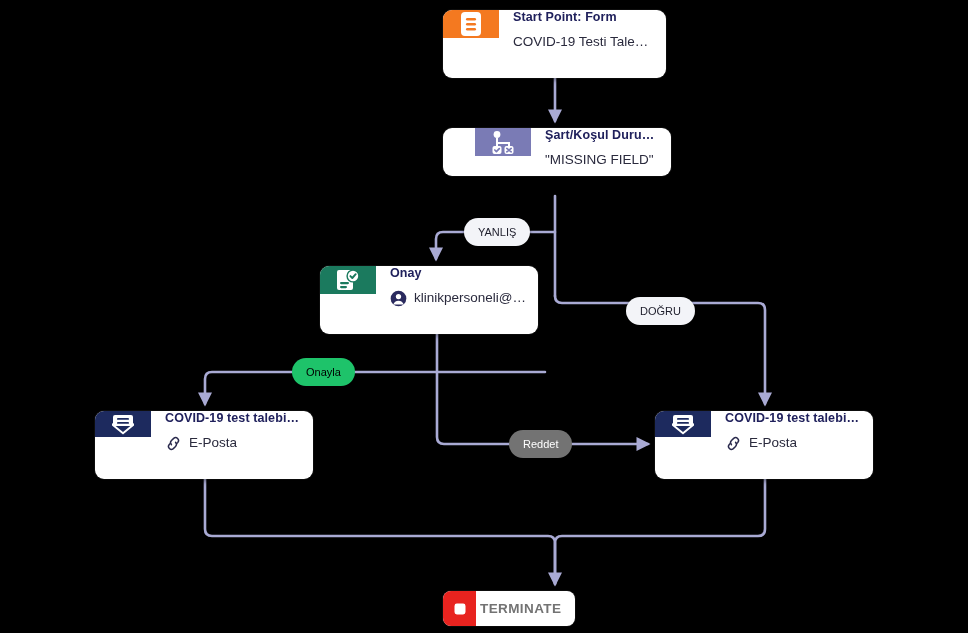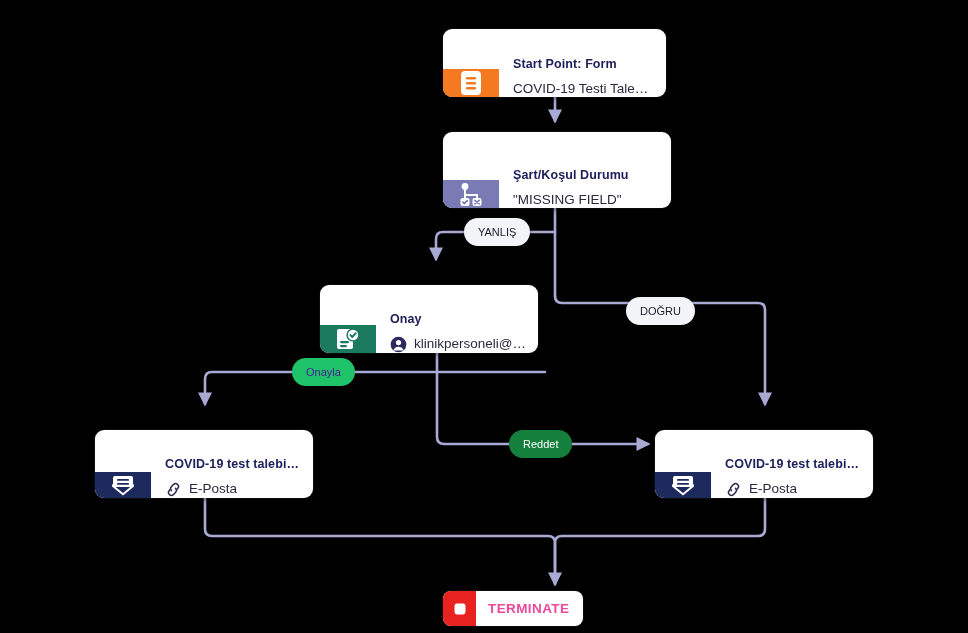--- a/index.html
+++ b/index.html
@@ -21,27 +21,26 @@
     top: 0;
     width: 968px;
     height: 633px;
     pointer-events: none;
   }
 
   
   .node {
     position: absolute;
     display: flex;
-    align-items: flex-end;
+    align-items: flex-start;
     background: #ffffff;
     border-radius: 9px;
     box-shadow: 0 2px 5px rgba(0,0,0,0.45), 0 0 0 1px rgba(255,255,255,0.06);
     overflow: hidden;
     box-sizing: border-box;
-    margin-top: 19px;
   }
   .node-icon {
     width: 56px;
     flex: 0 0 56px;
     display: flex;
     align-items: center;
     justify-content: center;
   }
   .node-body {
     flex: 1 1 auto;
@@ -71,21 +70,21 @@
     line-height: 1.2;
   }
   .node-sub.with-icon {
     display: flex;
     align-items: center;
     gap: 7px;
   }
 
   
   #node-start   { left: 443px; top: 10px;  width: 223px; height: 68px; }
-  #node-cond    { left: 443px; top: 113px; width: 228px; height: 76px; }
+  #node-cond    { left: 443px; top: 128px; width: 228px; height: 48px; padding-left: 32px; }
   #node-approve { left: 320px; top: 266px; width: 218px; height: 68px; }
   #node-mail-ok { left: 95px;  top: 411px; width: 218px; height: 68px; }
   #node-mail-no { left: 655px; top: 411px; width: 218px; height: 68px; }
 
   #node-start   .node-icon { background: #f47920; }
   #node-cond    .node-icon { background: #7a7bb5; }
   #node-approve .node-icon { background: #1b7a5e; }
   #node-mail-ok .node-icon,
   #node-mail-no .node-icon { background: #1d2a5e; }
 
@@ -106,23 +105,23 @@
     width: 33px;
     height: 35px;
     background: #e8231f;
     display: flex;
     align-items: center;
     justify-content: center;
   }
   #node-terminate .term-label {
     font-size: 13.5px;
     font-weight: bold;
-    color: #ec4899;
+    color: #737373;
     letter-spacing: .4px;
-    padding: 0 14px 0 12px;
+    padding: 0 14px 0 4px;
     white-space: nowrap;
   }
 
   
   .edge-label {
     position: absolute;
     display: flex;
     align-items: center;
     justify-content: center;
     height: 28px;
@@ -132,24 +131,24 @@
     white-space: nowrap;
     box-sizing: border-box;
   }
   .edge-label.neutral {
     background: #f3f4f8;
     color: #1d1d2b;
     box-shadow: 0 1px 3px rgba(0,0,0,0.5);
   }
   .edge-label.pos {
     background: #1ec36a;
-    color: #4c1d95;
+    color: #000000;
   }
   .edge-label.neg {
-    background: #15803d;
+    background: #737373;
     color: #ffffff;
   }
   #lbl-false  { left: 464px; top: 218px; }
   #lbl-true   { left: 626px; top: 289px; margin-top: 8px; }
   #lbl-accept { left: 292px; top: 358px; }
   #lbl-reject { left: 509px; top: 430px; }
 </style>
 </head>
 <body>
 

